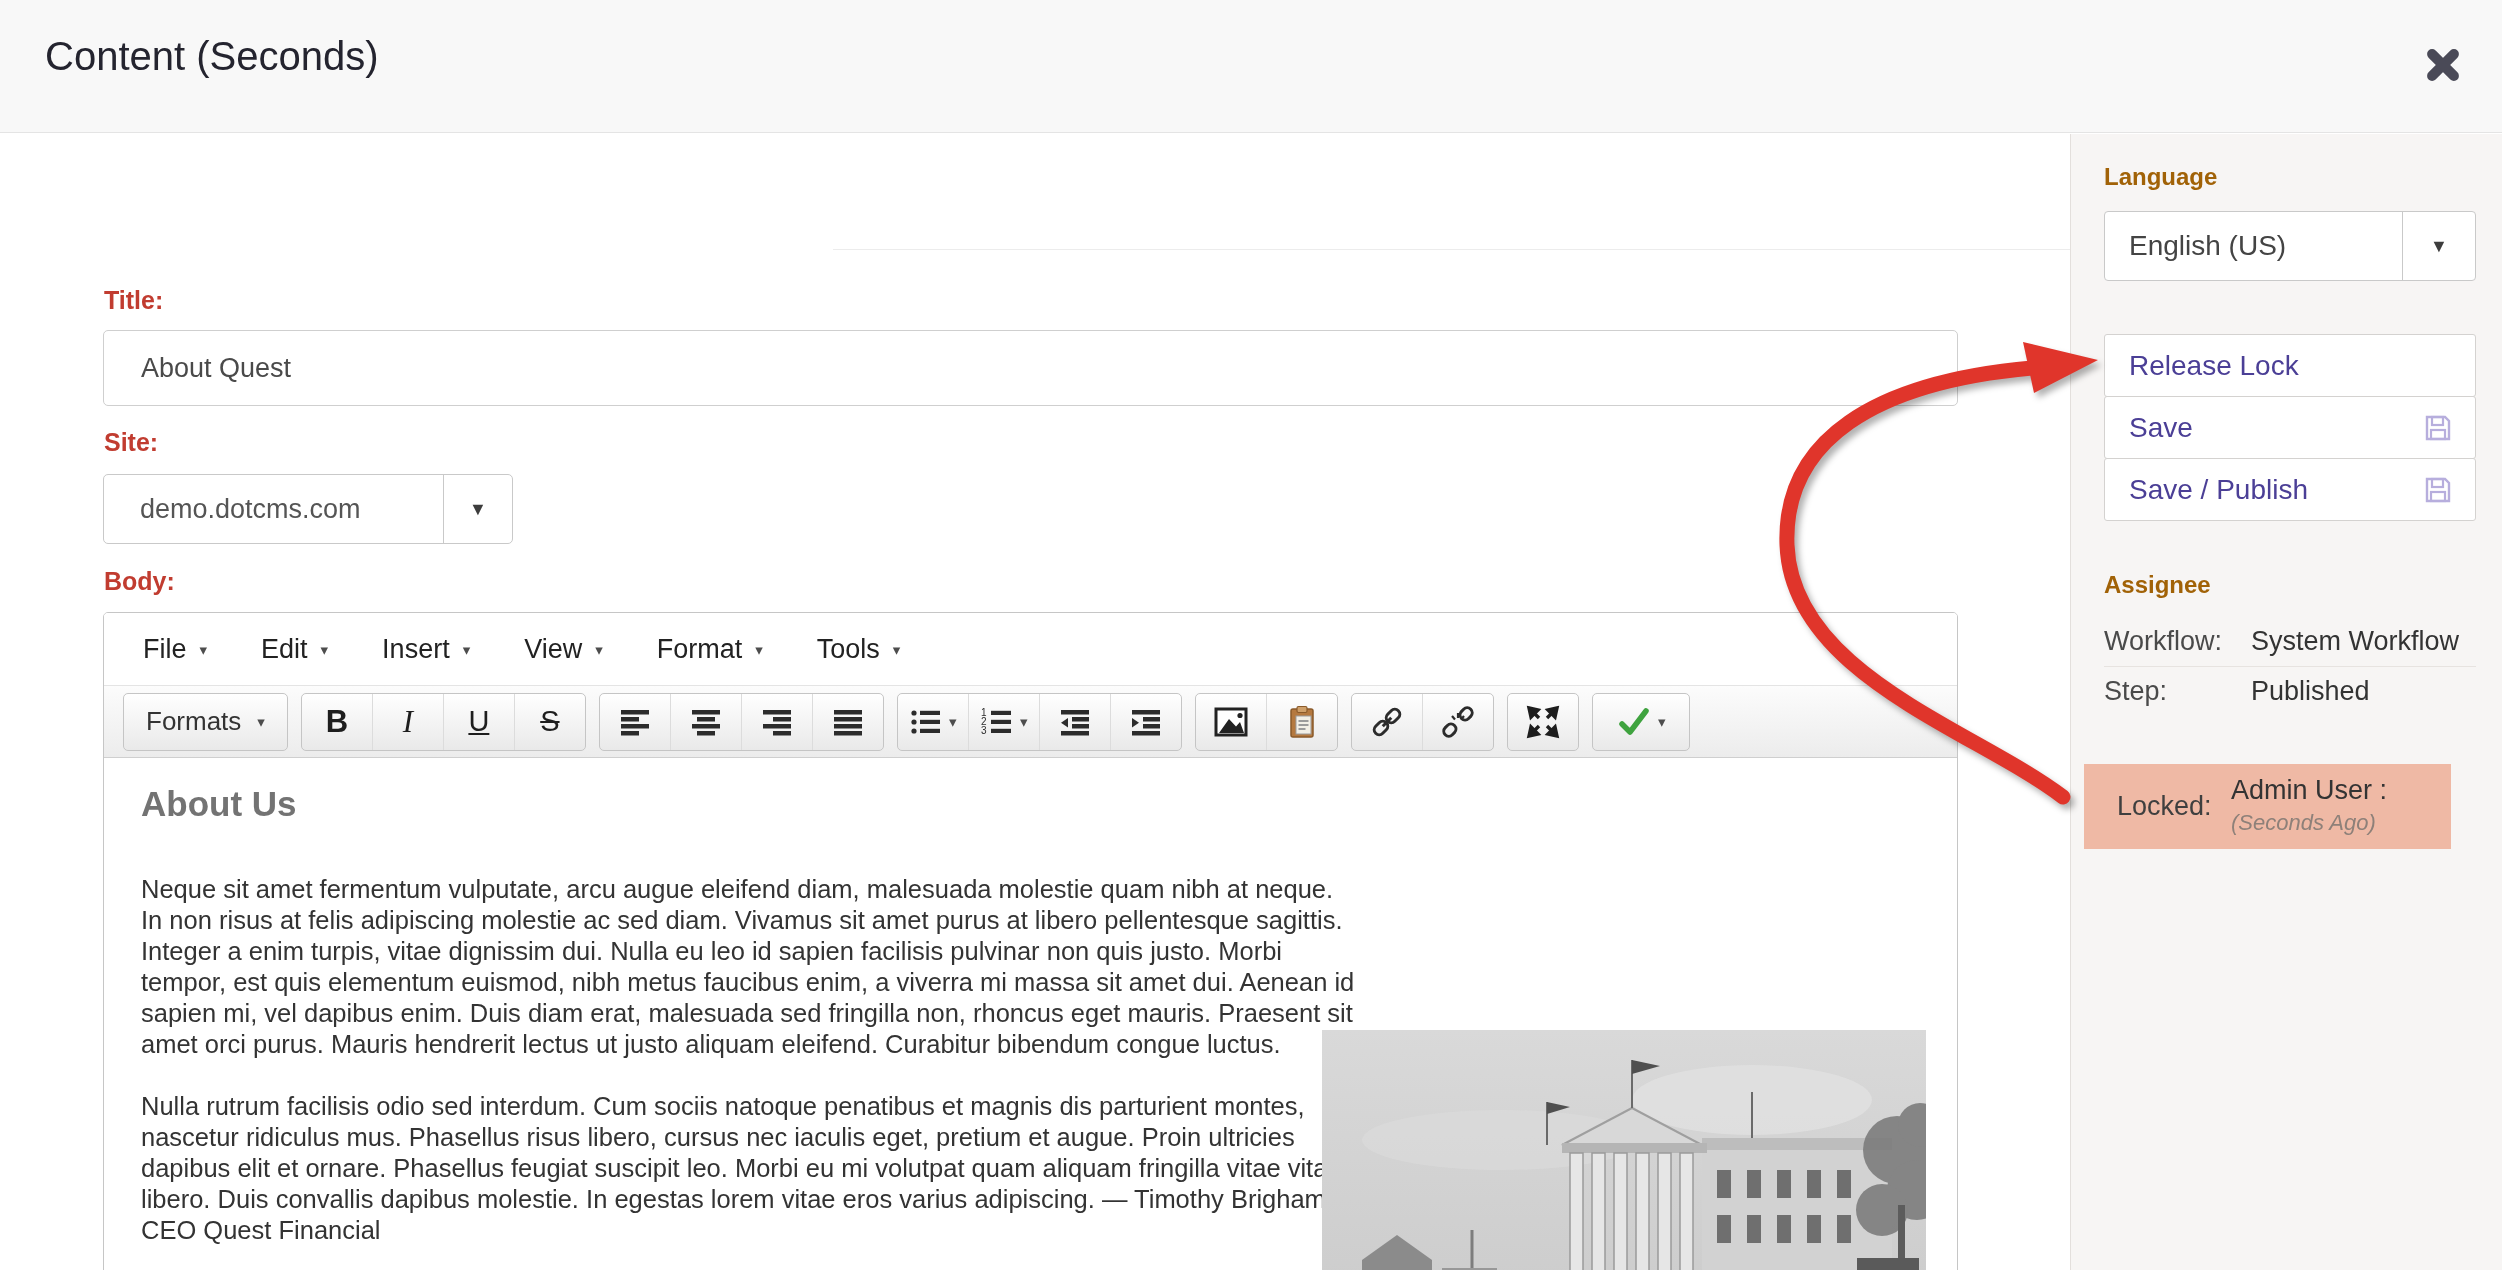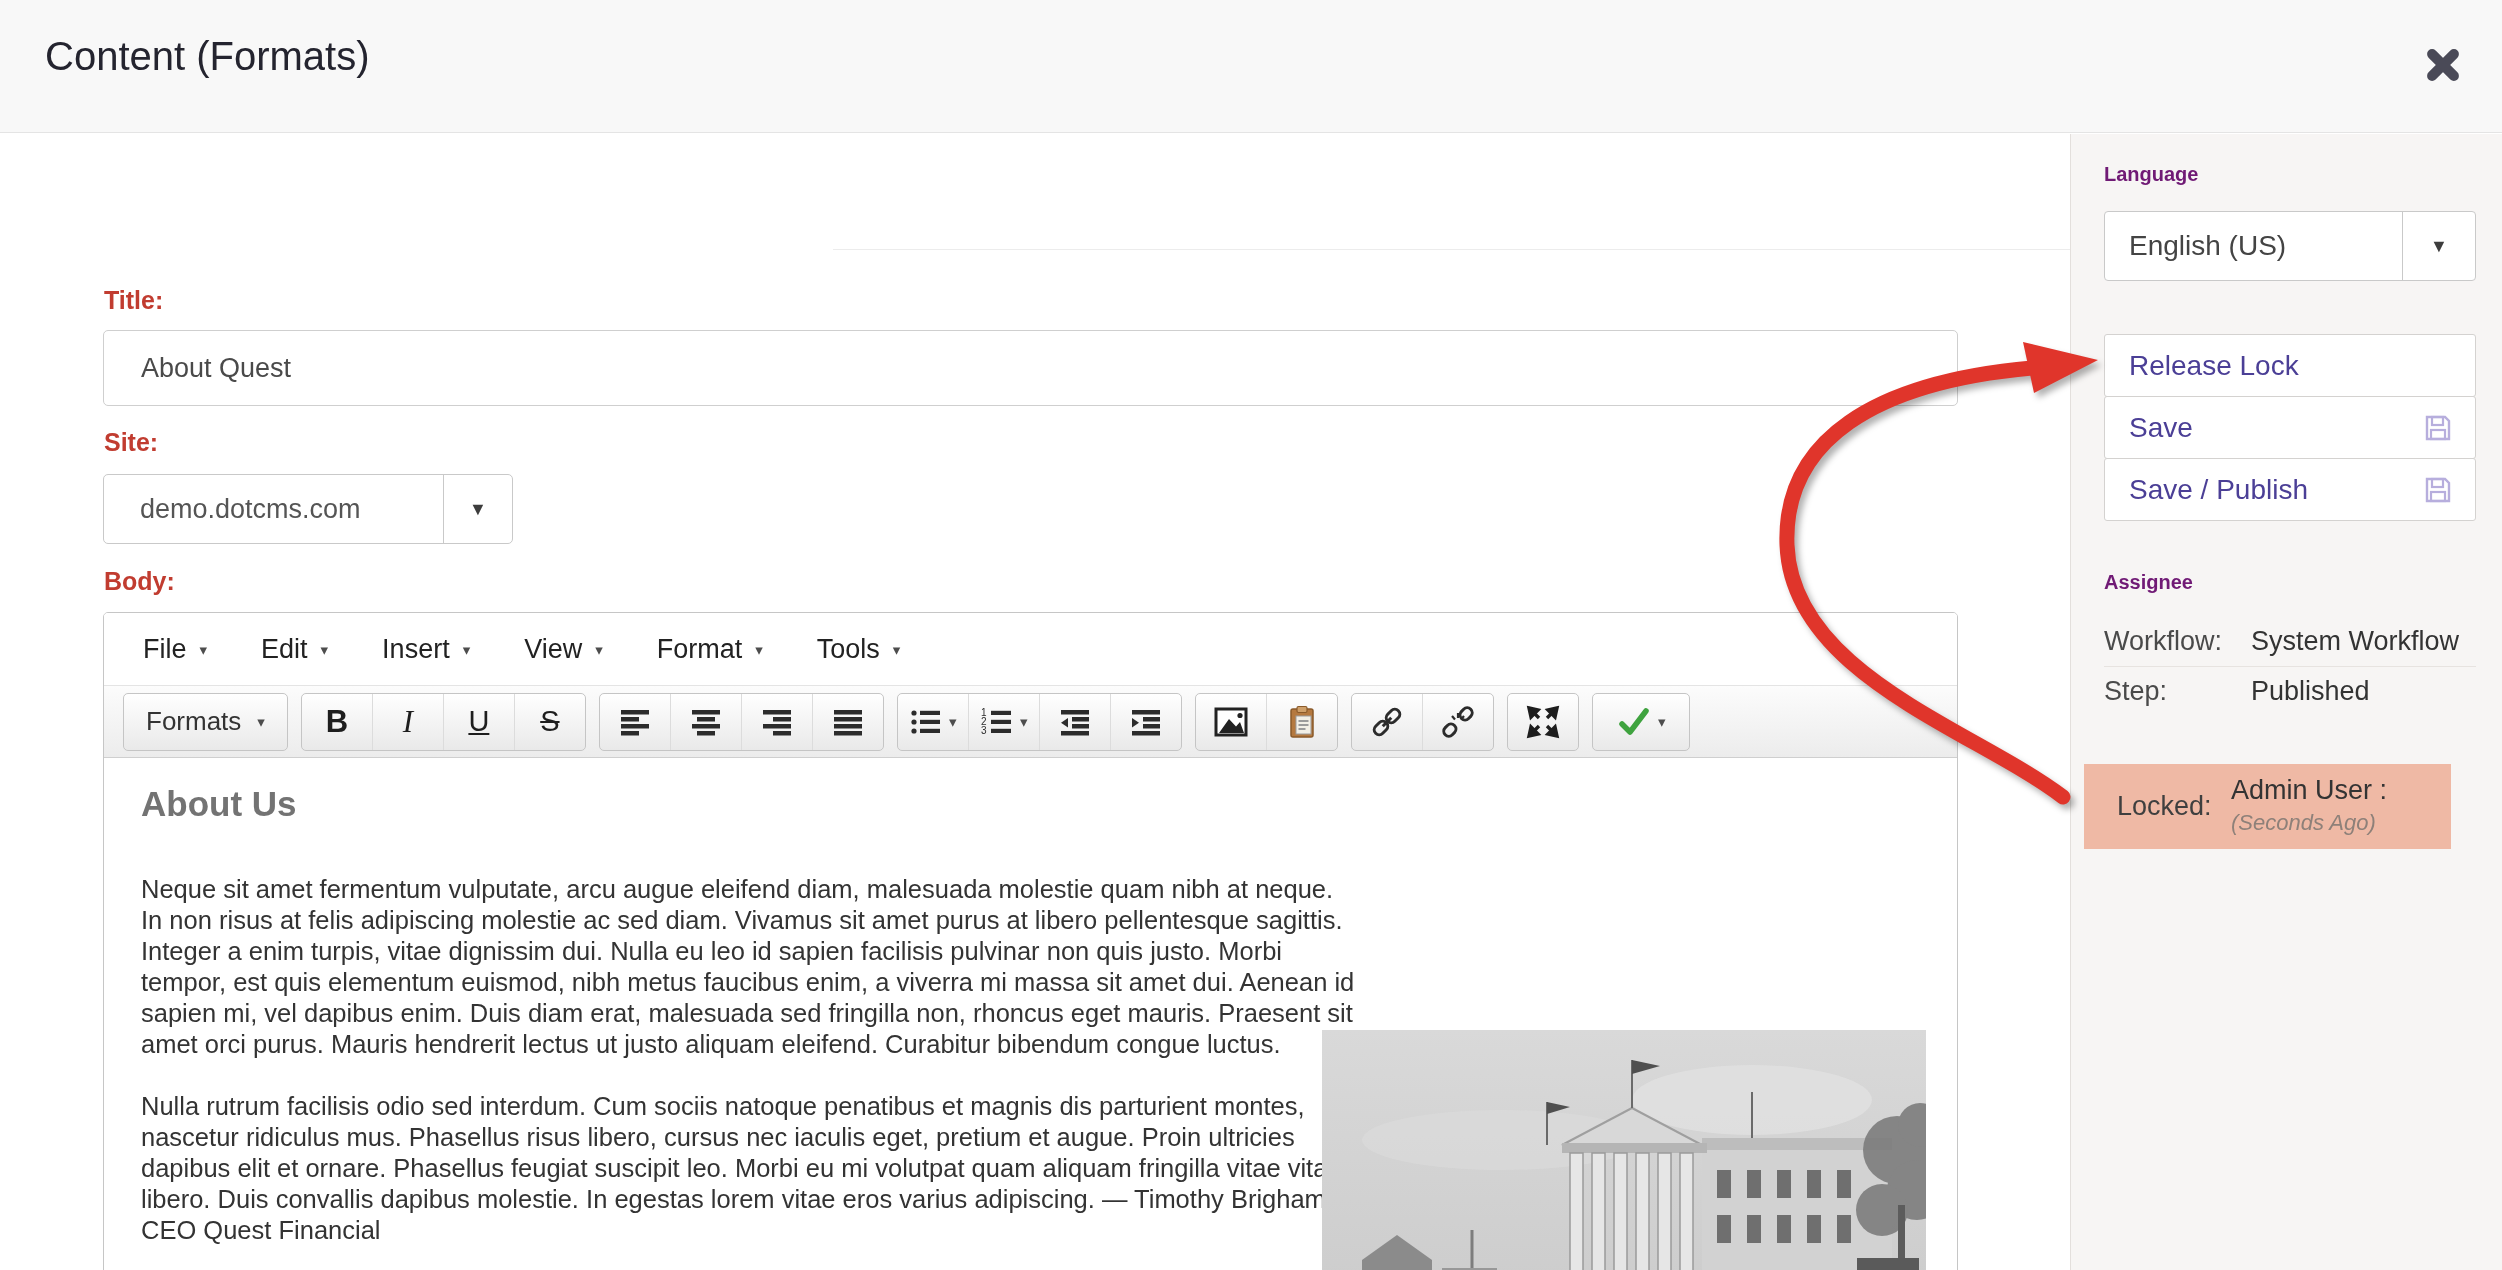--- a/index.html
+++ b/index.html
@@ -6,21 +6,21 @@
   #root{position:relative;width:2502px;height:1270px;background:#ffffff;overflow:hidden;
         font-family:"Liberation Sans","DejaVu Sans",sans-serif;color:#333;}
 
   
   .header{position:absolute;left:0;top:0;width:2502px;height:133px;background:#f8f8f8;border-bottom:1px solid #e4e4e4;box-sizing:border-box;}
   .header-title{position:absolute;left:45px;top:34px;font-size:40px;font-weight:400;color:#24242f;}
   .close-btn{position:absolute;right:36px;top:42px;width:46px;height:46px;display:flex;align-items:center;justify-content:center;cursor:pointer;}
 
   
   .sidebar{position:absolute;left:2070px;top:134px;width:432px;height:1136px;background:#f7f5f4;border-left:1px solid #e3dfdc;box-sizing:border-box;}
-  .side-heading{position:absolute;left:33px;font-size:20px;font-weight:bold;color:#701a75;}
+  .side-heading{position:absolute;left:33px;font-size:24px;font-weight:bold;color:#a16207;}
   .lang-heading{top:29px;}
   .lang-select{position:absolute;left:33px;top:77px;width:372px;height:70px;background:#fff;border:1px solid #c9c9c9;border-radius:4px;display:flex;box-sizing:border-box;}
   .sel-val{flex:1;display:flex;align-items:center;padding-left:24px;font-size:28px;color:#444;}
   .sel-arrow{width:72px;border-left:1px solid #c9c9c9;display:flex;align-items:center;justify-content:center;font-size:18px;color:#3d3d3d;}
 
   .action-stack{position:absolute;left:33px;top:200px;width:372px;}
   .action-btn{position:relative;height:63px;background:#fff;border:1px solid #d4d2d0;border-radius:3px;margin-top:-1px;
               display:flex;align-items:center;padding:0 22px 0 24px;box-sizing:border-box;cursor:pointer;}
   .action-btn:first-child{margin-top:0;}
   .action-label{font-size:28px;color:#4b3f96;flex:1;}
@@ -79,21 +79,21 @@
   
   .anno-arrow{position:absolute;left:1740px;top:330px;width:380px;height:490px;pointer-events:none;
               filter:drop-shadow(4px 5px 3px rgba(0,0,0,0.30));}
 </style>
 </head>
 <body>
 
 <div id="root">
 
   <div class="header">
-    <div class="header-title">Content (Formats)</div>
+    <div class="header-title">Content (Seconds)</div>
     <div class="close-btn">
       <svg width="40" height="40" viewBox="0 0 44 44">
         <path d="M10 10 L34 34 M34 10 L10 34" stroke="#4a4a57" stroke-width="11" stroke-linecap="round"></path>
       </svg>
     </div>
   </div>
 
   <div class="tab-underline"></div>
 
   <div class="flabel" style="top:286px">Title:</div>

